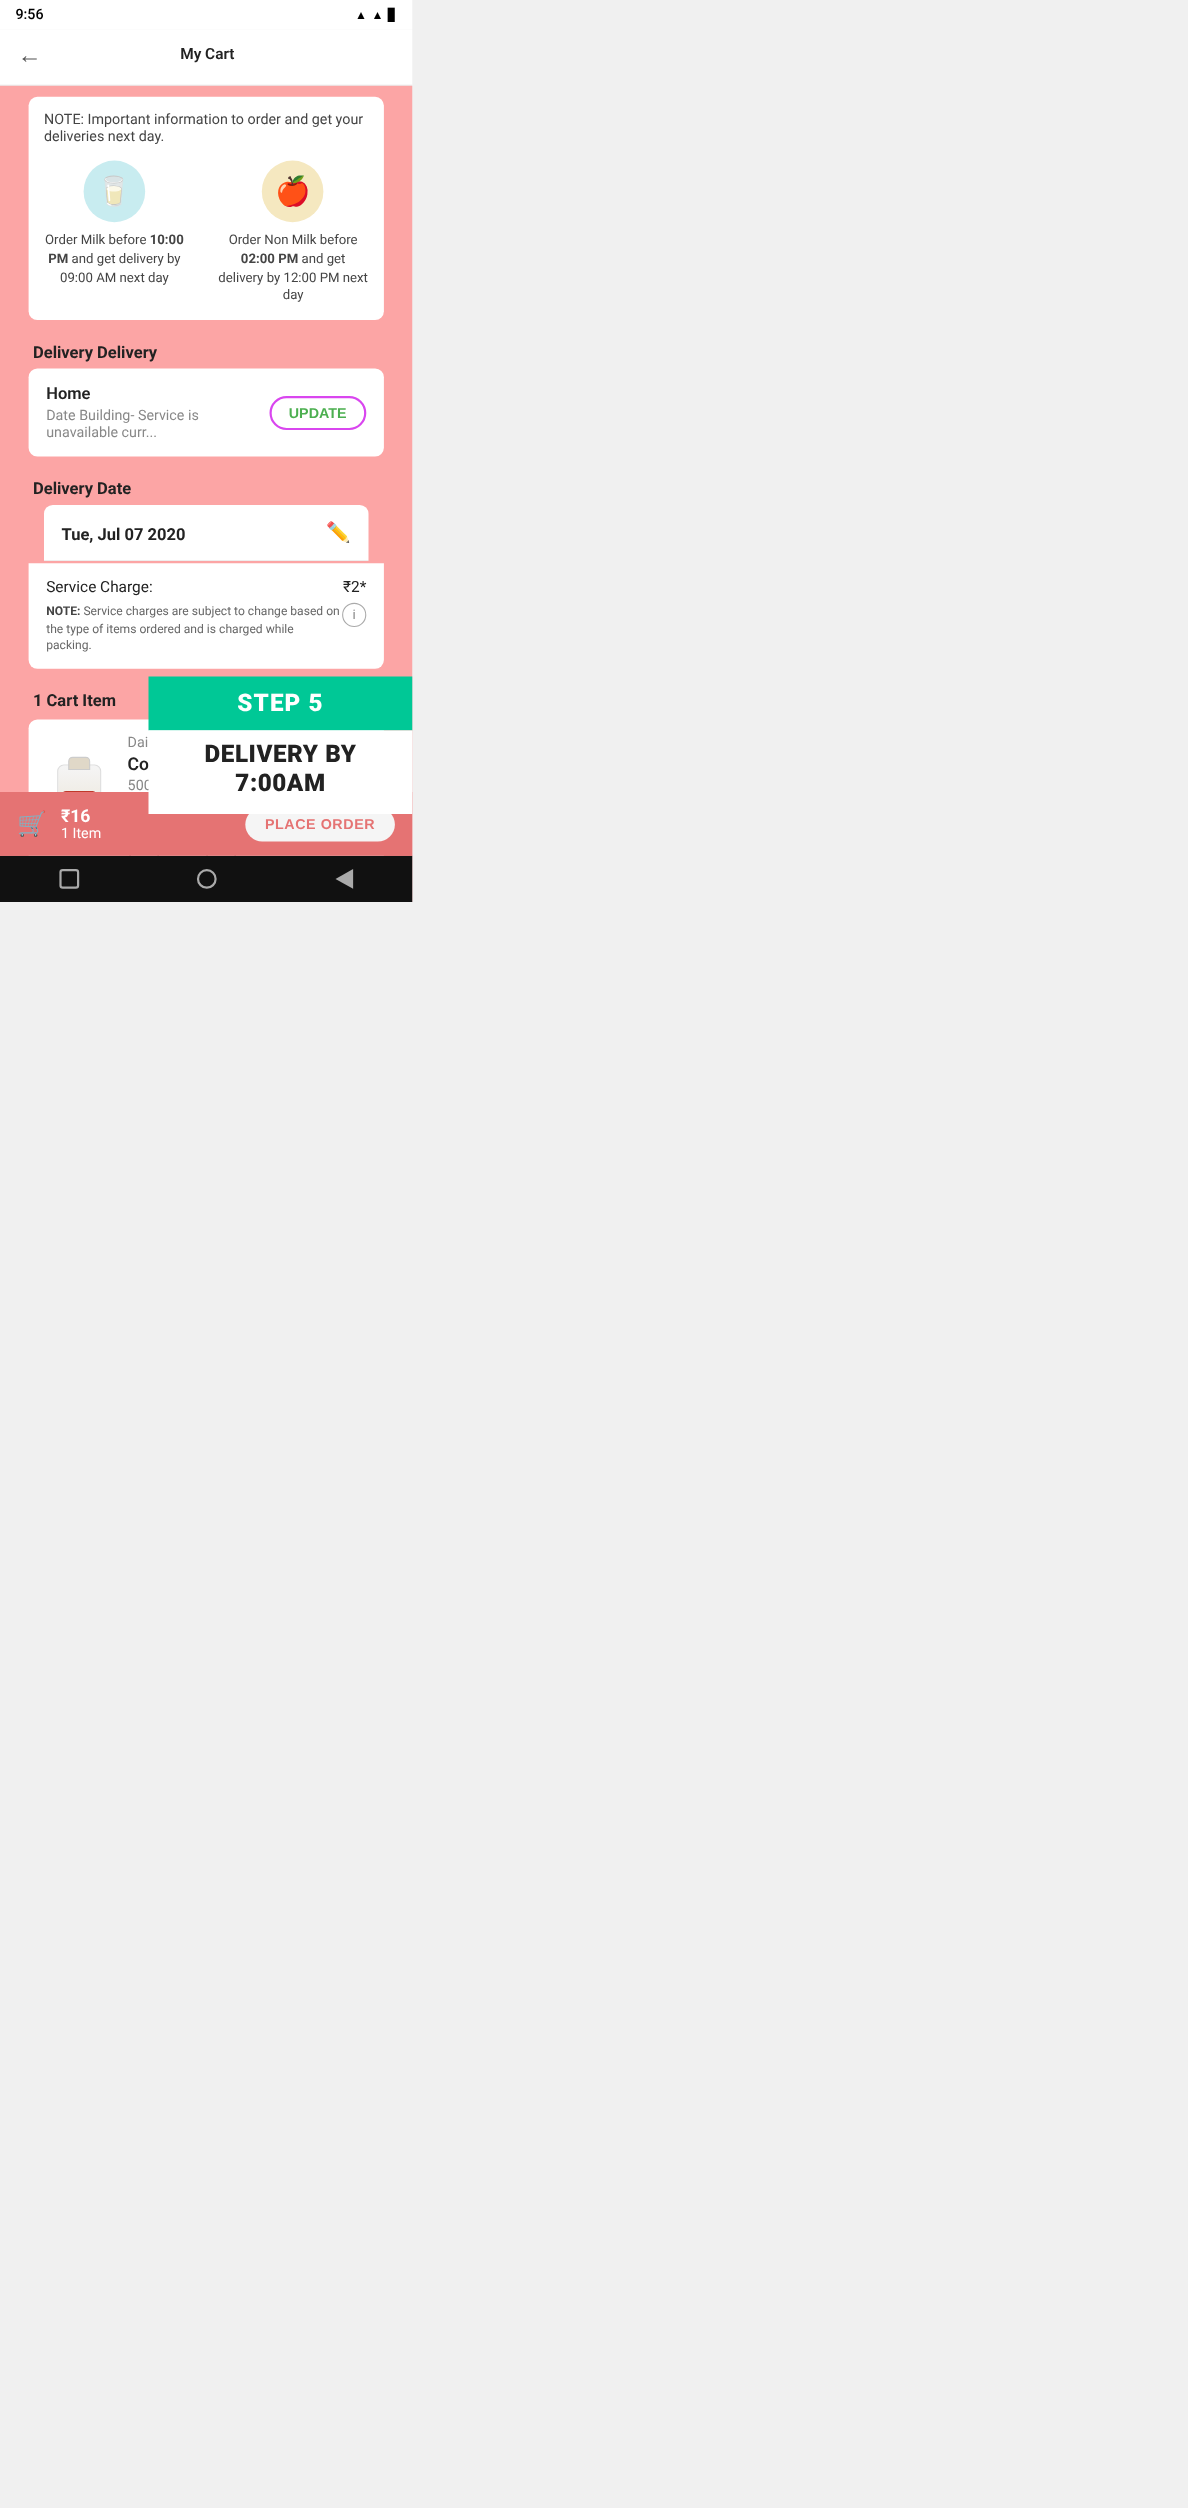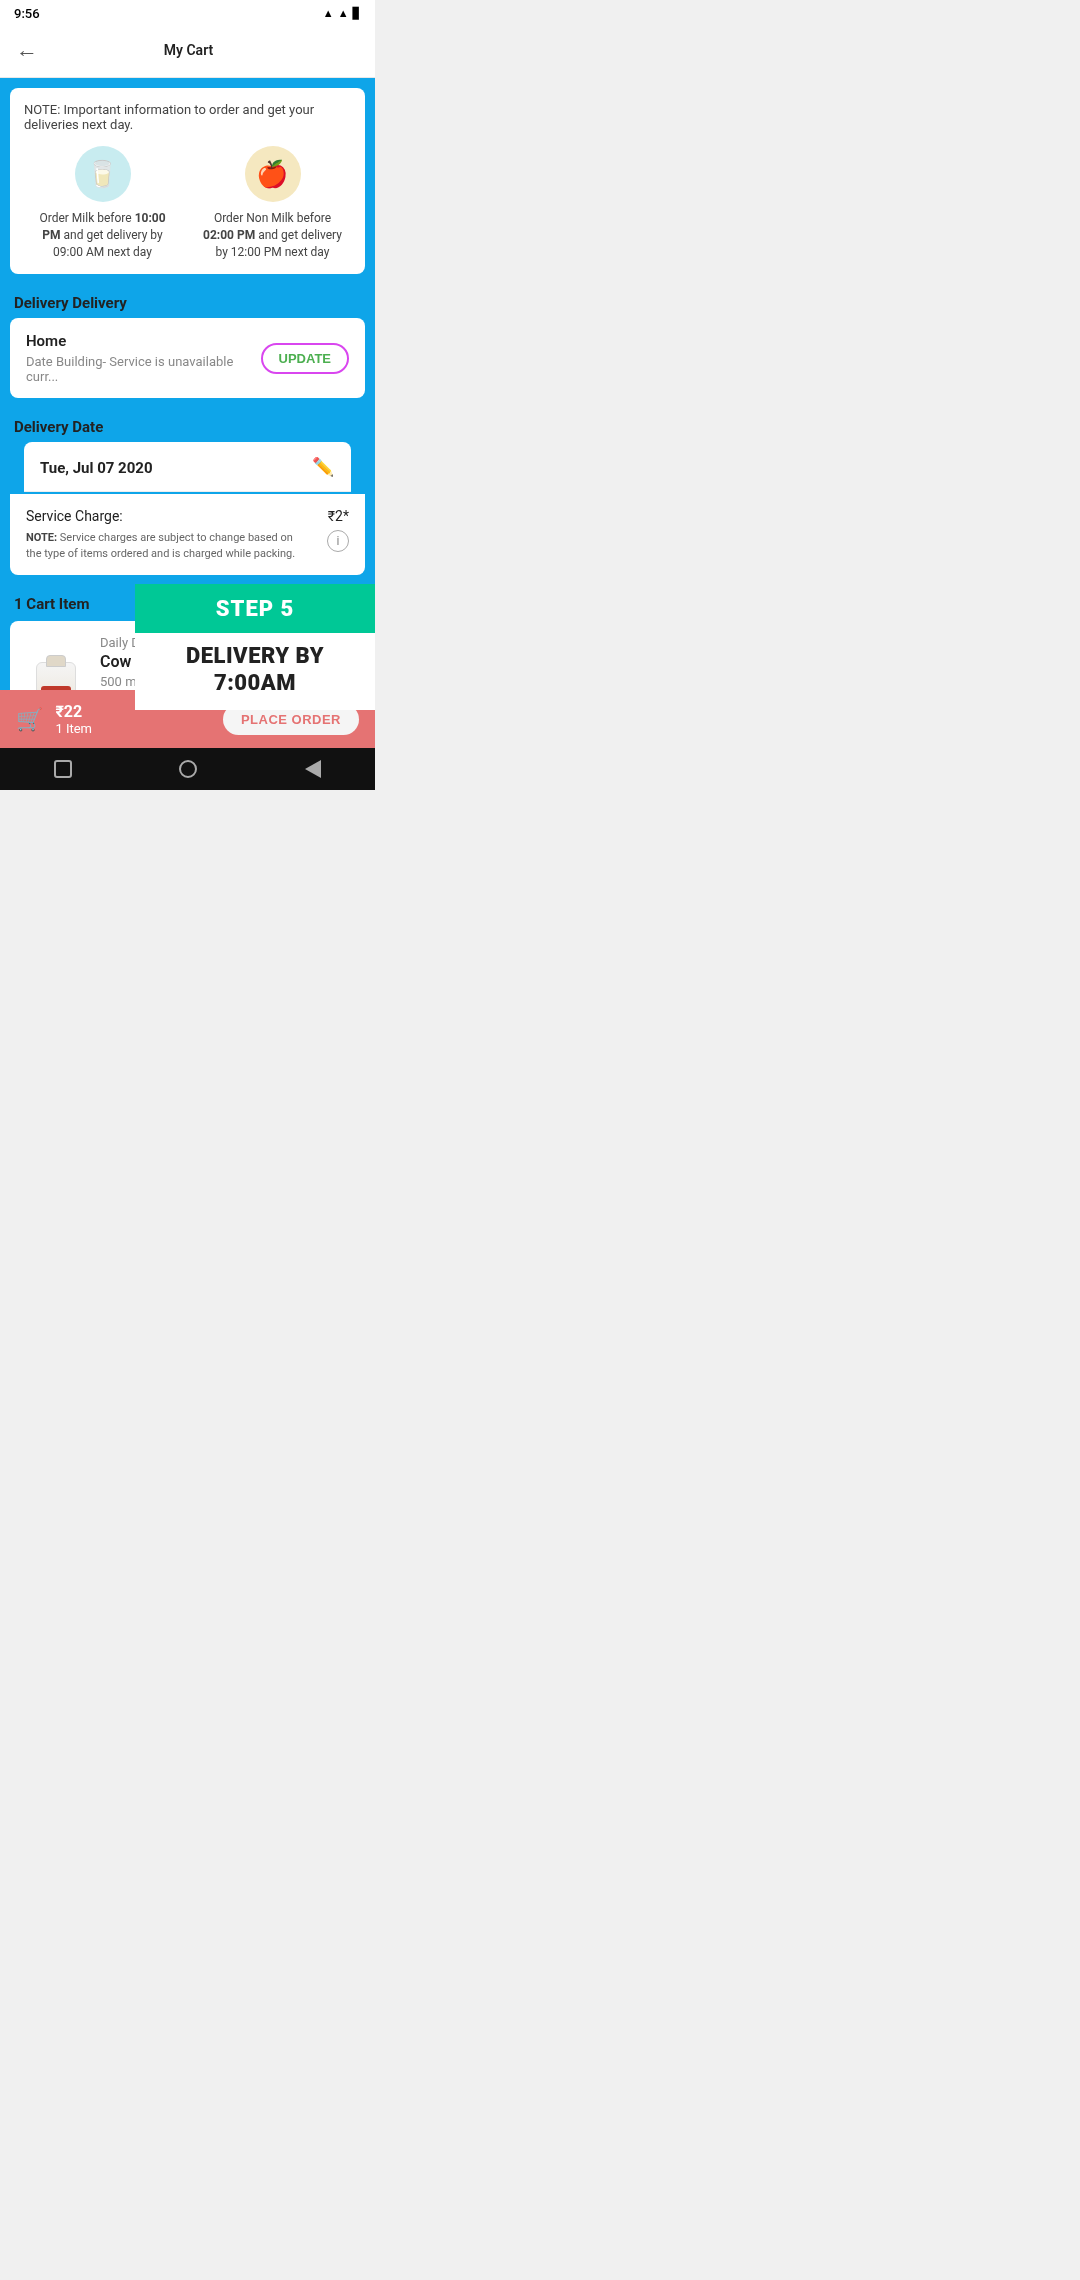--- a/index.html
+++ b/index.html
@@ -50,22 +50,22 @@
       flex: 1;
       text-align: center;
       font-size: 14px;
       font-weight: 600;
       color: #222;
       margin-right: 30px;
     }
 
     
     .content {
-      background: #0ea5e9;
-      padding: 10px 0;
+      background: #fca5a5;
+      padding: 10px 16px;
     }
 
     
     .note-card {
       background: #fff;
       margin: 0 10px 10px;
       border-radius: 8px;
       padding: 14px;
     }
     .note-text {
@@ -551,21 +551,21 @@
     <div class="delivery-banner-text">
       DELIVERY BY<br>7:00AM
     </div>
   </div>
 </div>
 
 <div class="bottom-bar">
   <div class="cart-summary">
     <span class="cart-icon">🛒</span>
     <div class="cart-info">
-      <div class="cart-price">₹22</div>
+      <div class="cart-price">₹16</div>
       <div class="cart-items">1 Item</div>
     </div>
   </div>
   <button class="place-order-btn">PLACE ORDER</button>
 </div>
 
 <div class="nav-bar">
   <div class="nav-btn">
     <div class="nav-square"></div>
   </div>

